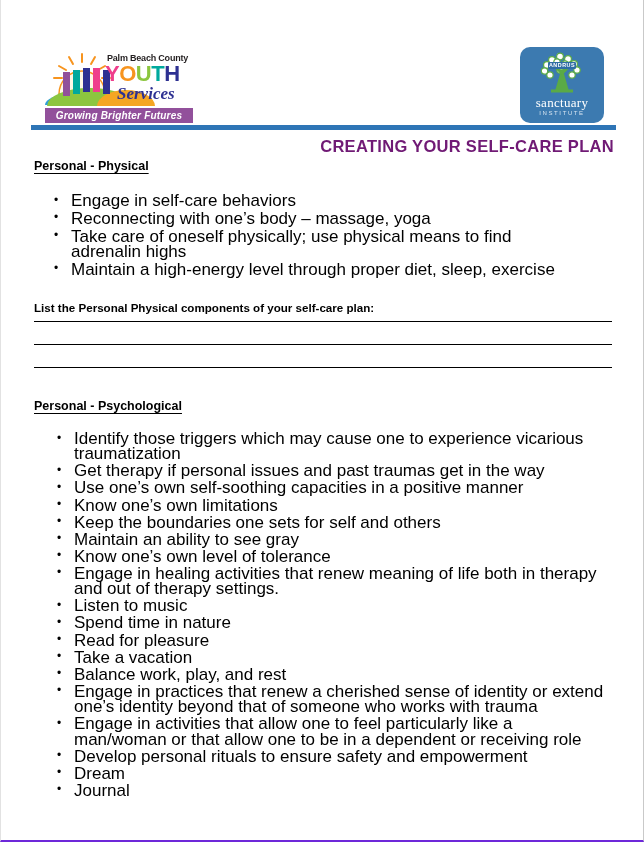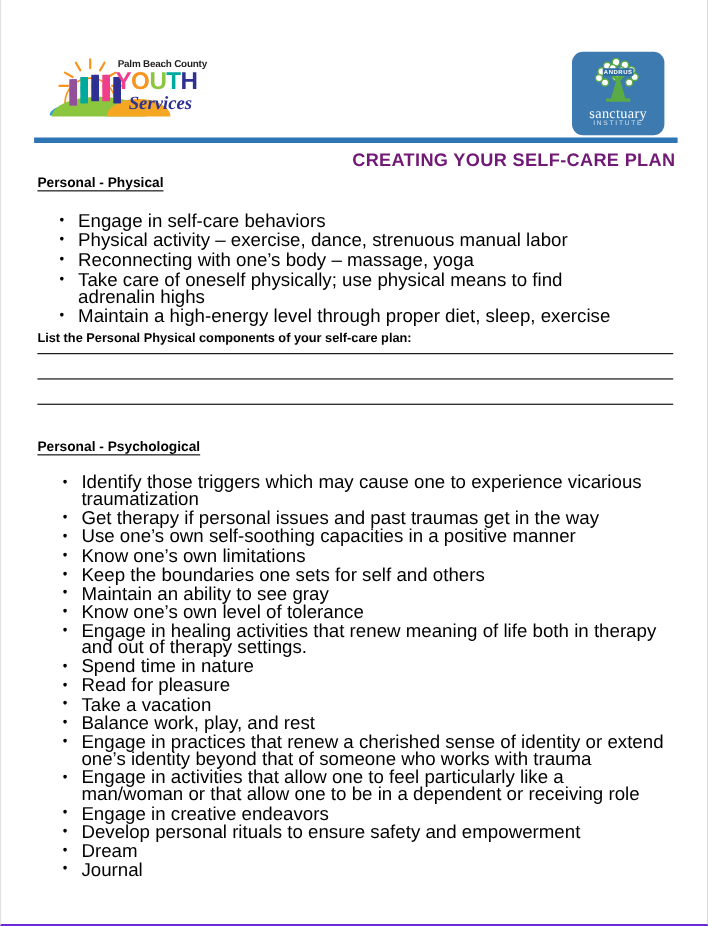--- a/index.html
+++ b/index.html
@@ -353,20 +353,23 @@
             <span class="body" style="background:#2e3192;"></span>
         </div>
 
         <div class="pbc-text">
           <div class="t-pbc">Palm Beach County</div>
           <div class="t-youth">
             <span>Y</span><span>O</span><span>U</span><span>T</span><span>H</span>
           </div>
           <div class="t-services">Services</div>
         </div>
+      </div>
+      <div class="pbc-banner">
+        <span>Growing Brighter Futures</span>
       </div>
     </div>
 
     <div class="sanctuary-logo">
       <svg class="tree-wrap" viewBox="0 0 48 42">
         <g fill="#ffffff" stroke="#5aaa46" stroke-width="1.2">
           <circle cx="14" cy="9" r="3.4"></circle>
             <circle cx="22" cy="5.5" r="3.4"></circle>
           <circle cx="30" cy="8" r="3.4"></circle>
             <circle cx="36" cy="13" r="3.4"></circle>
@@ -391,21 +394,20 @@
 
     <div class="blue-rule"></div>
   </div>
 
   <div class="doc-title">CREATING YOUR SELF-CARE PLAN</div>
 
   <div class="section-heading" id="heading-physical">Personal - Physical</div>
 
   <ul class="bullets" id="list-physical">
     <li>Engage in self-care behaviors</li>
-    <li>Physical activity – exercise, dance, strenuous manual labor</li>
     <li>Reconnecting with one’s body – massage, yoga</li>
     <li>Take care of oneself physically; use physical means to find adrenalin highs</li>
     <li>Maintain a high-energy level through proper diet, sleep, exercise</li>
   </ul>
 
   <div class="prompt-text">List the Personal Physical components of your self-care plan:</div>
   <div class="write-line" id="write-line-1"></div>
   <div class="write-line" id="write-line-2"></div>
   <div class="write-line" id="write-line-3"></div>
 
@@ -413,25 +415,25 @@
 
   <ul class="bullets" id="list-psych">
     <li>Identify those triggers which may cause one to experience vicarious traumatization</li>
     <li>Get therapy if personal issues and past traumas get in the way</li>
     <li>Use one’s own self-soothing capacities in a positive manner</li>
     <li>Know one’s own limitations</li>
     <li>Keep the boundaries one sets for self and others</li>
     <li>Maintain an ability to see gray</li>
     <li>Know one’s own level of tolerance</li>
     <li>Engage in healing activities that renew meaning of life both in therapy and out of therapy settings.</li>
+    <li>Listen to music</li>
     <li>Spend time in nature</li>
     <li>Read for pleasure</li>
     <li>Take a vacation</li>
     <li>Balance work, play, and rest</li>
     <li>Engage in practices that renew a cherished sense of identity or extend one’s identity beyond that of someone who works with trauma</li>
     <li>Engage in activities that allow one to feel particularly like a man/woman or that allow one to be in a dependent or receiving role</li>
-    <li>Engage in creative endeavors</li>
     <li>Develop personal rituals to ensure safety and empowerment</li>
     <li>Dream</li>
     <li>Journal</li>
   </ul>
 
 </div>
 
 </body></html>

